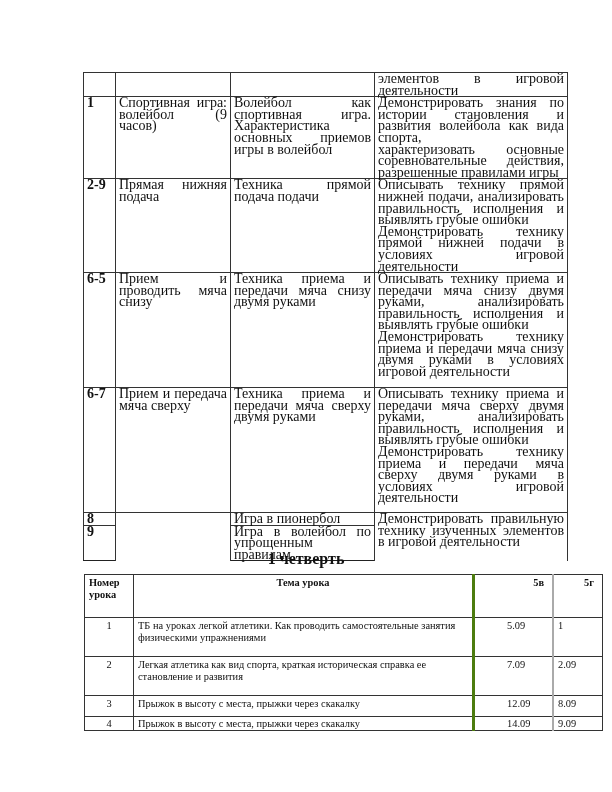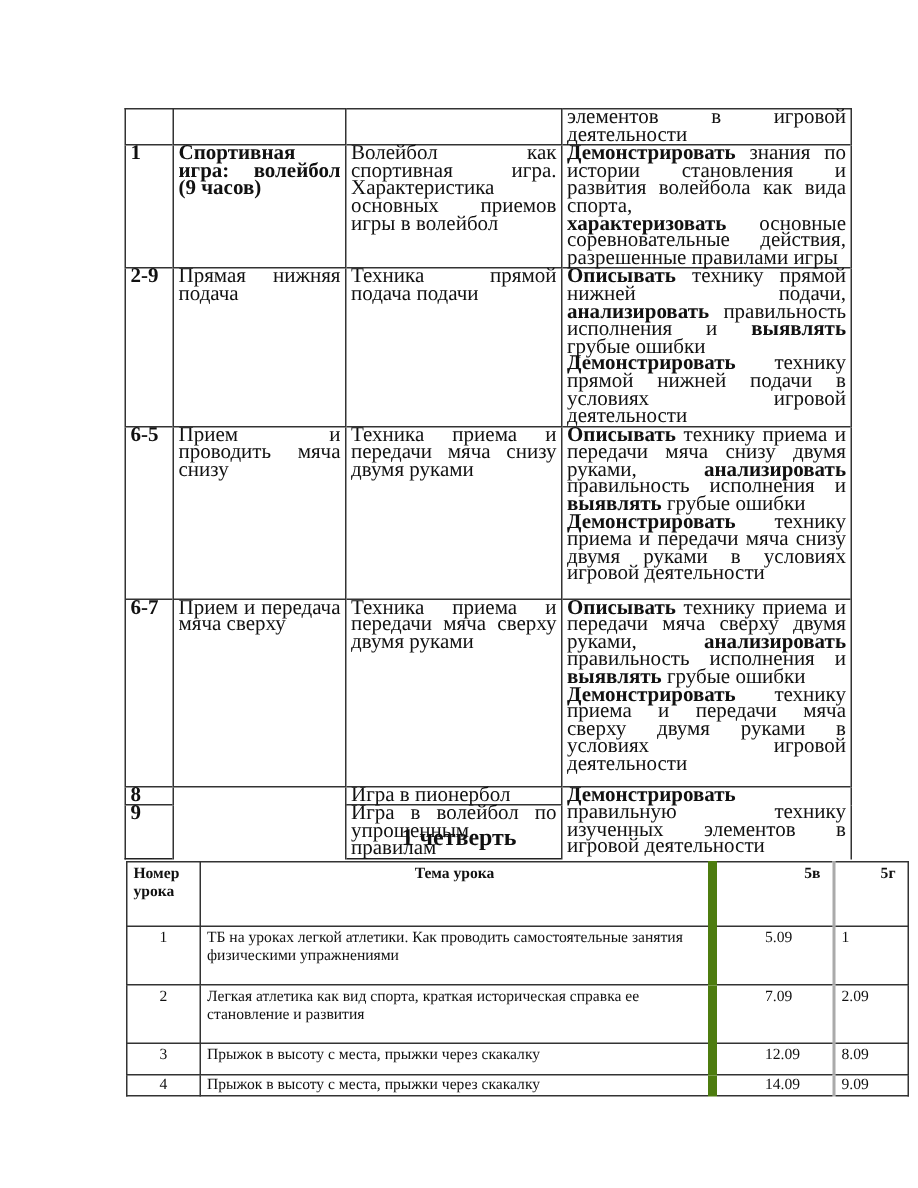--- a/index.html
+++ b/index.html
@@ -1,18 +1,18 @@
 <!DOCTYPE html>
 <html><head>
 <meta charset="utf-8">
 <style>
   html, body { margin: 0; padding: 0; background: #ffffff; }
   body { width: 612px; height: 792px; position: relative; overflow: hidden;
          font-family: "Liberation Serif", "DejaVu Serif", serif; color: #111; }
-  b { font-weight: bold; margin-top: 11px; }
+  b { font-weight: normal; margin-top: 11px; }
 
   
   .t1 { position: absolute; left: 83px; top: 72px; width: 476px;
         border-collapse: collapse; table-layout: fixed; font-size: 14px; line-height: 11.6px; }
   .t1 td { border-left: 1px solid #333; border-right: 1px solid #333; vertical-align: top;
            padding: 0 3px; text-align: justify; text-align-last: left; }
   .t1 tr.sep td { border-top: 1px solid #333; }
   .t1 tr.last td { border-bottom: 1.5px solid #222; }
   .t1 .c1 { width: 25px; font-weight: bold; }
   .t1 .c2 { width: 108px; }
@@ -23,21 +23,21 @@
   .heading { position: absolute; left: 0; width: 612px; top: 550px; text-align: center;
              font-weight: bold; font-size: 16px; }
 
   
   .t2 { position: absolute; left: 84px; top: 574px; width: 481px;
         border-collapse: collapse; table-layout: fixed; font-size: 10.4px; line-height: 11.6px; }
   .t2 th, .t2 td { border: 1px solid #333; vertical-align: top; padding: 2px 4px; }
   .t2 th { font-weight: bold; }
   .t2 .num { width: 40px; text-align: center; }
   .t2 .topic { width: 330px; text-align: left; }
-  .t2 .d5v { width: 37px; border-left: 6px solid #4d7c0f; border-right: 2px solid #aaa; padding-left: 32px; }
+  .t2 .d5v { width: 37px; border-left: 3px solid #4d7c0f; border-right: 2px solid #aaa; padding-left: 32px; }
   .t2 .d5g { width: 36px; }
   .t2 th.num { text-align: left; }
   .t2 th.topic { text-align: center; }
   .t2 th.d5v, .t2 th.d5g { text-align: right; padding-right: 8px; }
   .t2 .hdr th { height: 38px; }
   .t2 .r1 td { height: 34px; }
   .t2 .r2 td { height: 34px; }
   .t2 .r3 td { height: 16px; }
   .t2 .r4 td { height: 10px; padding-top: 1px; padding-bottom: 0; }
   .t2 { border: 1.5px solid #222; }

